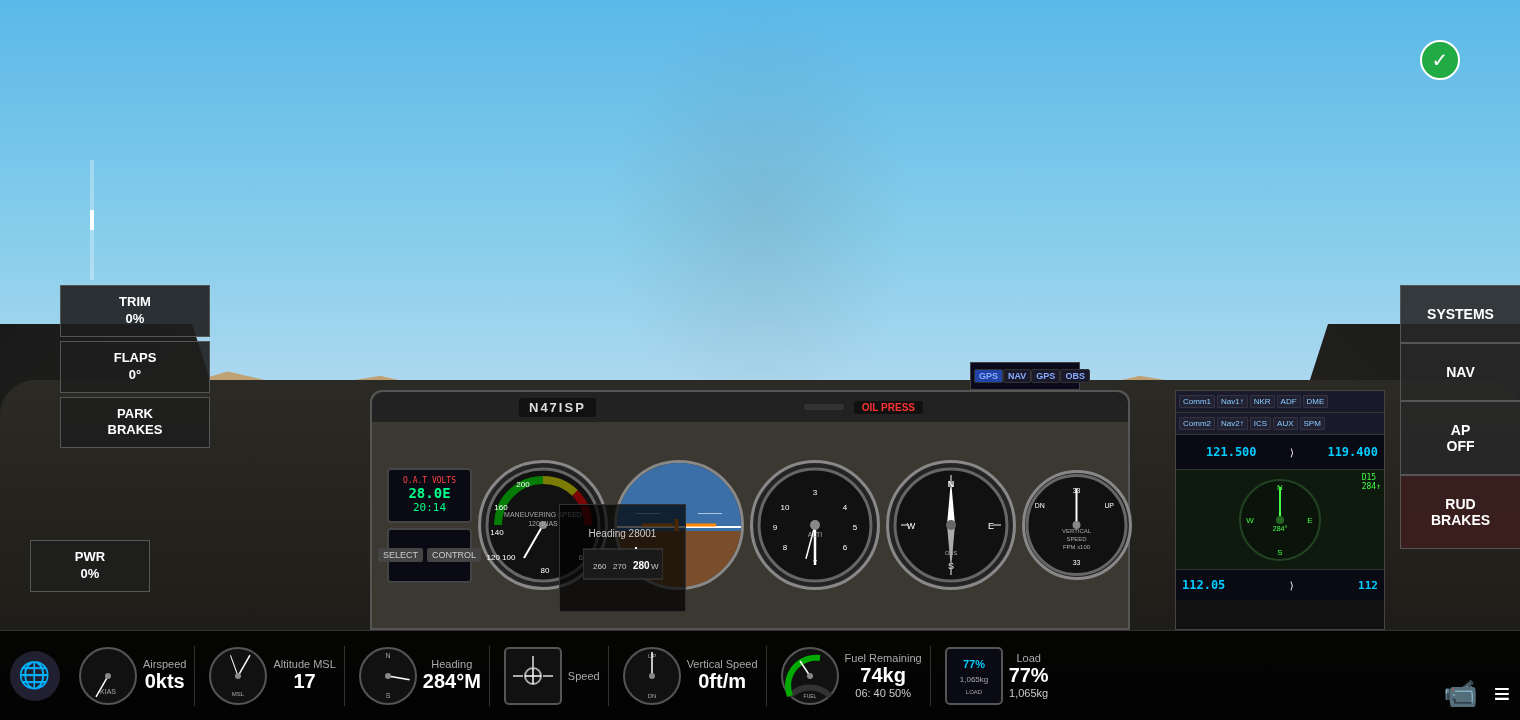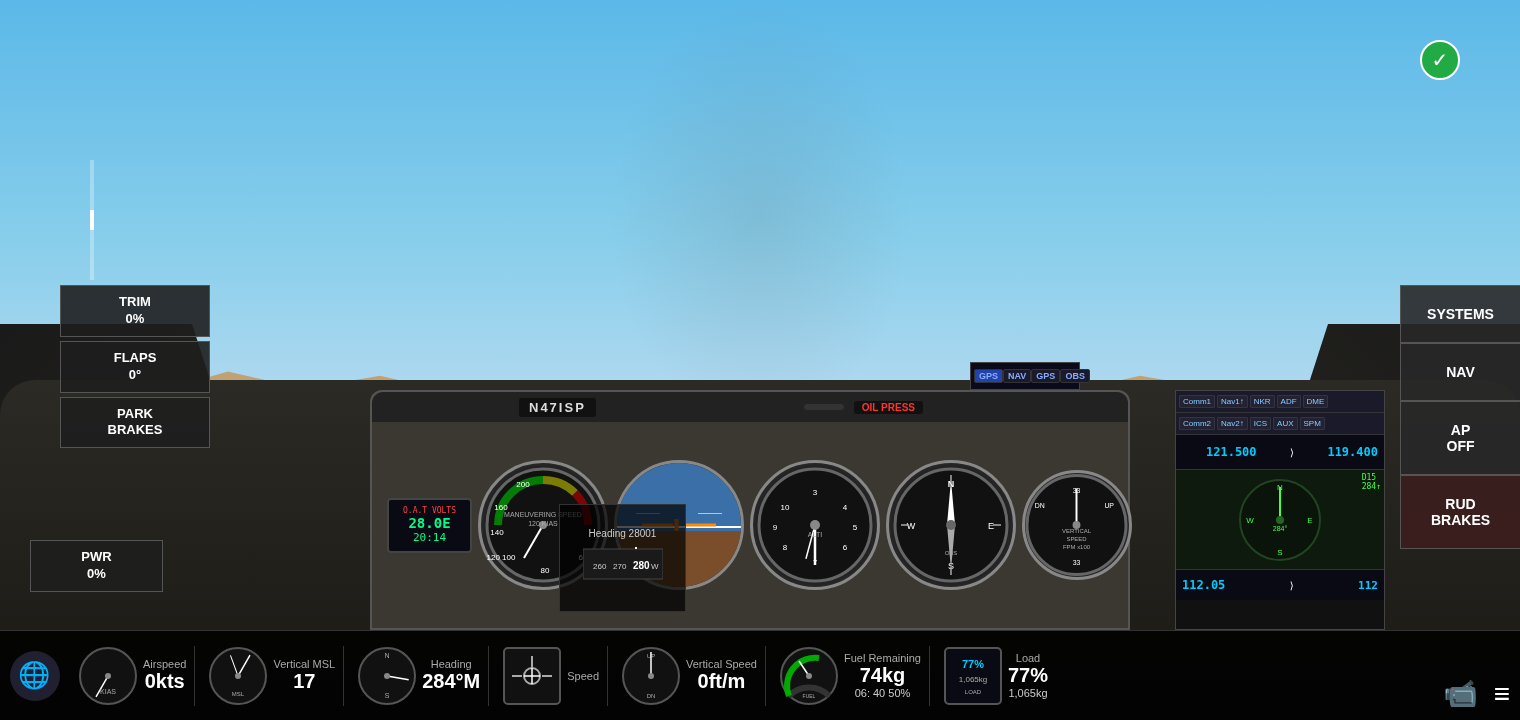--- a/index.html
+++ b/index.html
@@ -353,20 +353,24 @@
   </div>
 
   <div style="display:flex;align-items:center;padding:15px;gap:6px;height:calc(100% - 30px);">
 
     <div style="display:flex;flex-direction:column;gap:5px;width:85px;">
       <div style="width:85px;height:55px;background:#0a0a14;border:2px solid #444;border-radius:4px;display:flex;flex-direction:column;align-items:center;justify-content:center;font-family:monospace;">
         <div style="color:#ff4444;font-size:8px;">O.A.T  VOLTS</div>
         <div style="color:#00ff88;font-size:14px;font-weight:bold;">28.0E</div>
         <div style="color:#00ff88;font-size:11px;">20:14</div>
       </div>
+      <div style="width:85px;height:55px;background:#0a0a14;border:2px solid #444;border-radius:4px;display:flex;align-items:center;justify-content:center;gap:4px;">
+        <div style="background:#444;color:#ccc;font-size:9px;padding:2px 5px;border-radius:2px;cursor:pointer;">SELECT</div>
+        <div style="background:#444;color:#ccc;font-size:9px;padding:2px 5px;border-radius:2px;cursor:pointer;">CONTROL</div>
+      </div>
     </div>
 
     <div class="gauge gauge-large">
       <svg width="120" height="120" viewBox="0 0 120 120">
 
         <circle cx="60" cy="60" r="56" fill="#111" stroke="#666" stroke-width="3"></circle>
 
         <path d="M 60 60 m -45 0 a 45 45 0 0 1 45-45" fill="none" stroke="#00aa00" stroke-width="8" opacity="0.7"></path>
 
         <path d="M 60 15 a 45 45 0 0 1 32 13" fill="none" stroke="#aaaa00" stroke-width="8" opacity="0.7"></path>
@@ -528,21 +532,21 @@
   <div class="panel-label control-btn">
     <span>FLAPS</span><br>
     <span>0°</span>
   </div>
   <div class="panel-label control-btn">
     PARK<br>BRAKES
   </div>
 </div>
 
 <div style="position:absolute;left:30px;top:540px;width:120px;">
-  <div class="panel-label" style="width:133px;cursor:pointer;">
+  <div class="panel-label" style="width:120px;cursor:pointer;">
     <span>PWR</span><br>
     <span>0%</span>
   </div>
 </div>
 
 <div class="right-controls">
   <div class="right-btn">SYSTEMS</div>
   <div class="right-btn">NAV</div>
   <div class="right-btn">AP<br>OFF</div>
   <div class="right-btn rud-brakes">RUD<br>BRAKES</div>
@@ -571,21 +575,21 @@
   <div class="status-item">
     <div style="display:flex;align-items:center;gap:5px;">
       <svg width="60" height="60" viewBox="0 0 60 60">
         <circle cx="30" cy="30" r="28" fill="#111" stroke="#555" stroke-width="2"></circle>
         <line x1="30" y1="30" x2="30" y2="6" stroke="#fff" stroke-width="1.5" transform="rotate(30 30 30)"></line>
         <line x1="30" y1="30" x2="30" y2="8" stroke="#fff" stroke-width="1" transform="rotate(-20 30 30)"></line>
         <circle cx="30" cy="30" r="3" fill="#888"></circle>
         <text x="30" y="50" fill="#aaa" font-size="6" text-anchor="middle">MSL</text>
       </svg>
       <div>
-        <div class="status-label">Vertical MSL</div>
+        <div class="status-label">Altitude MSL</div>
         <div class="status-value">17</div>
       </div>
     </div>
   </div>
 
   <div class="status-item">
     <div style="display:flex;align-items:center;gap:5px;">
       <svg width="60" height="60" viewBox="0 0 60 60">
         <circle cx="30" cy="30" r="28" fill="#111" stroke="#555" stroke-width="2"></circle>
         <text x="30" y="12" fill="#aaa" font-size="7" text-anchor="middle">N</text>

